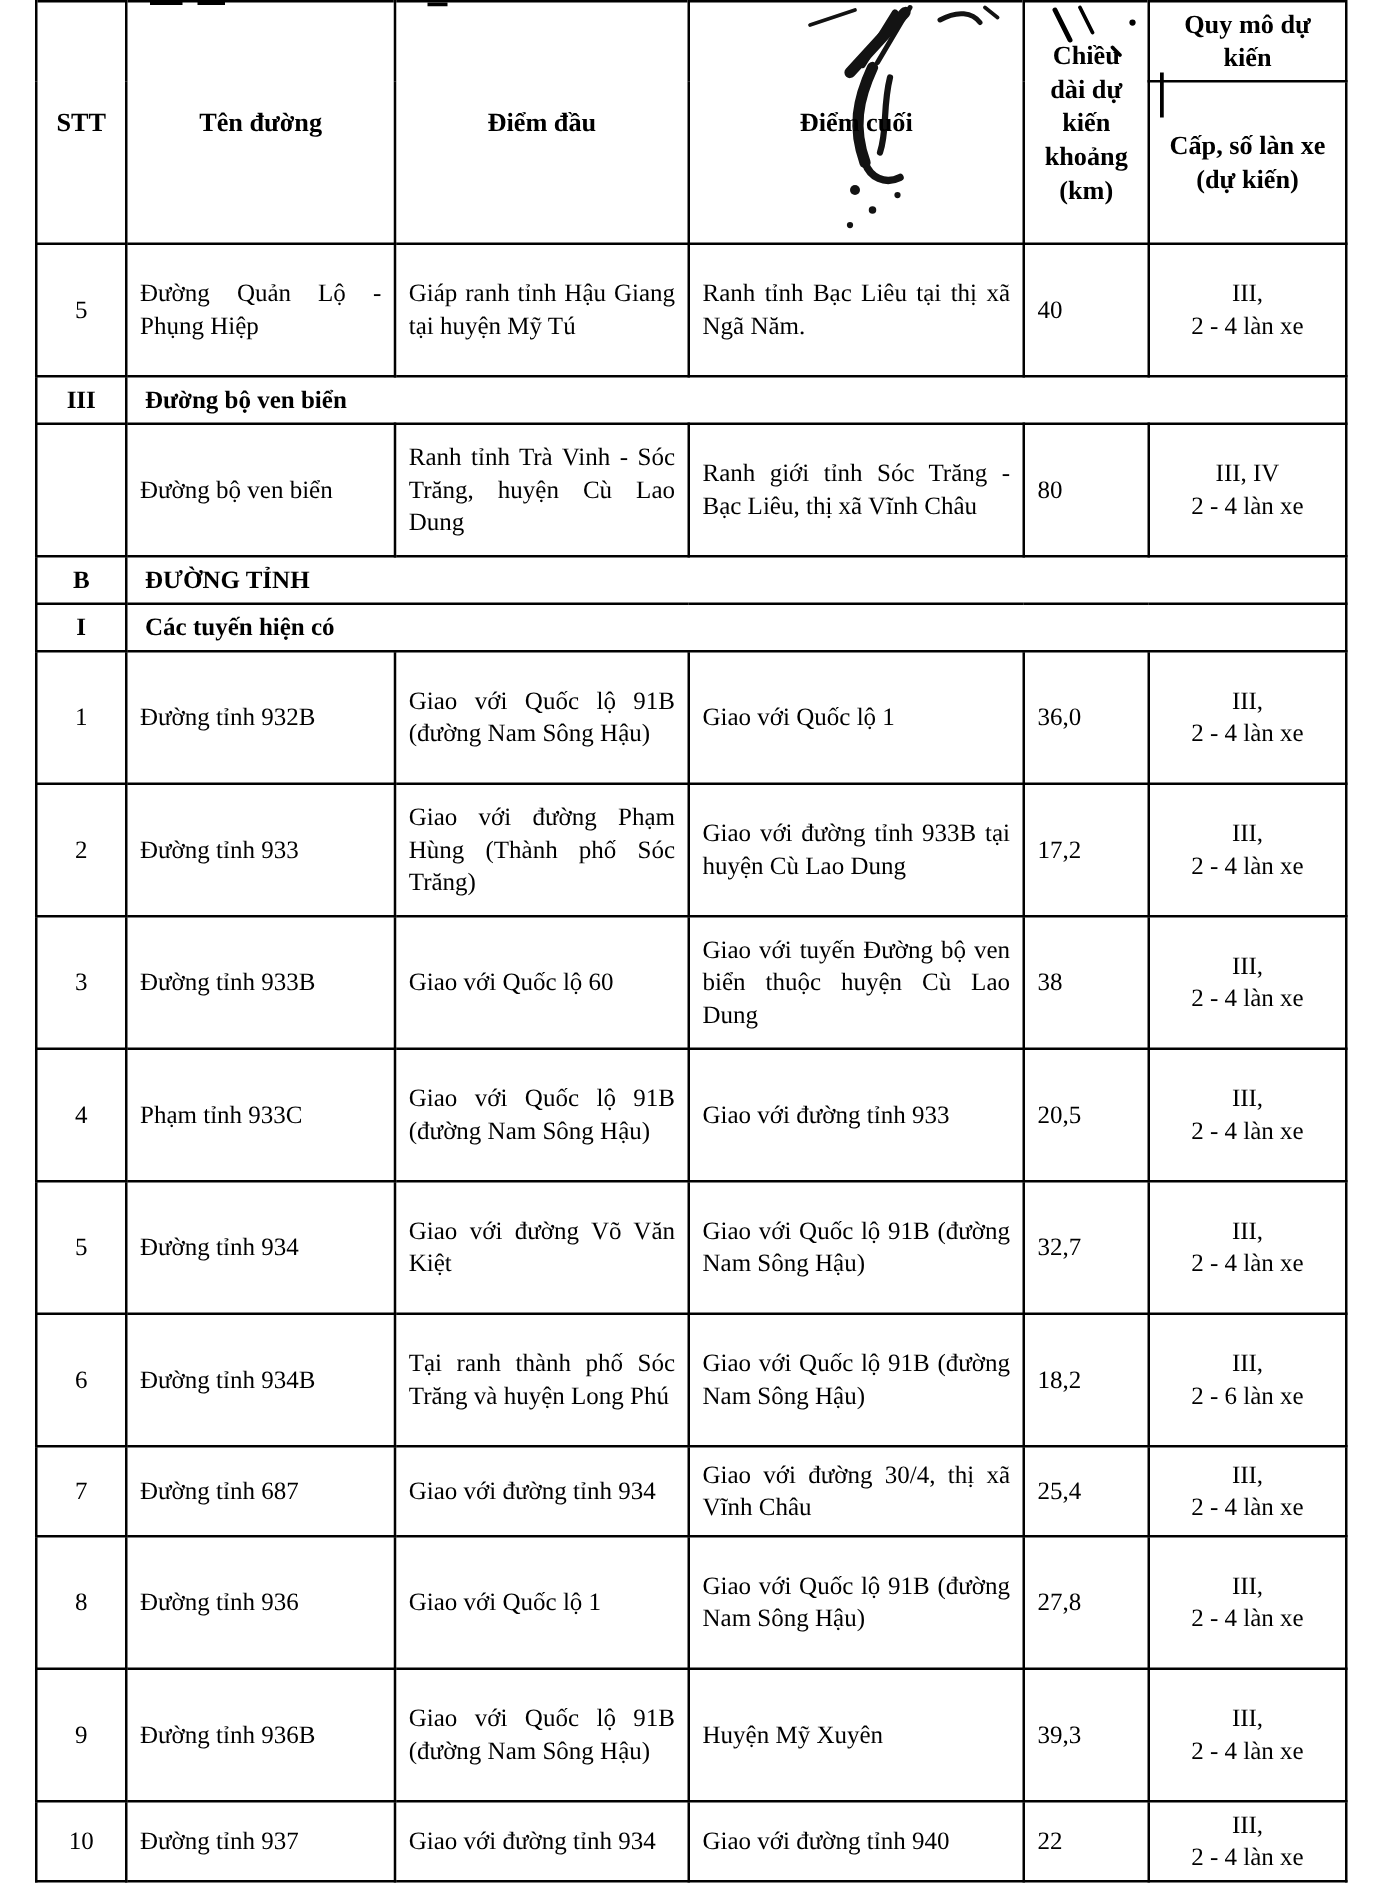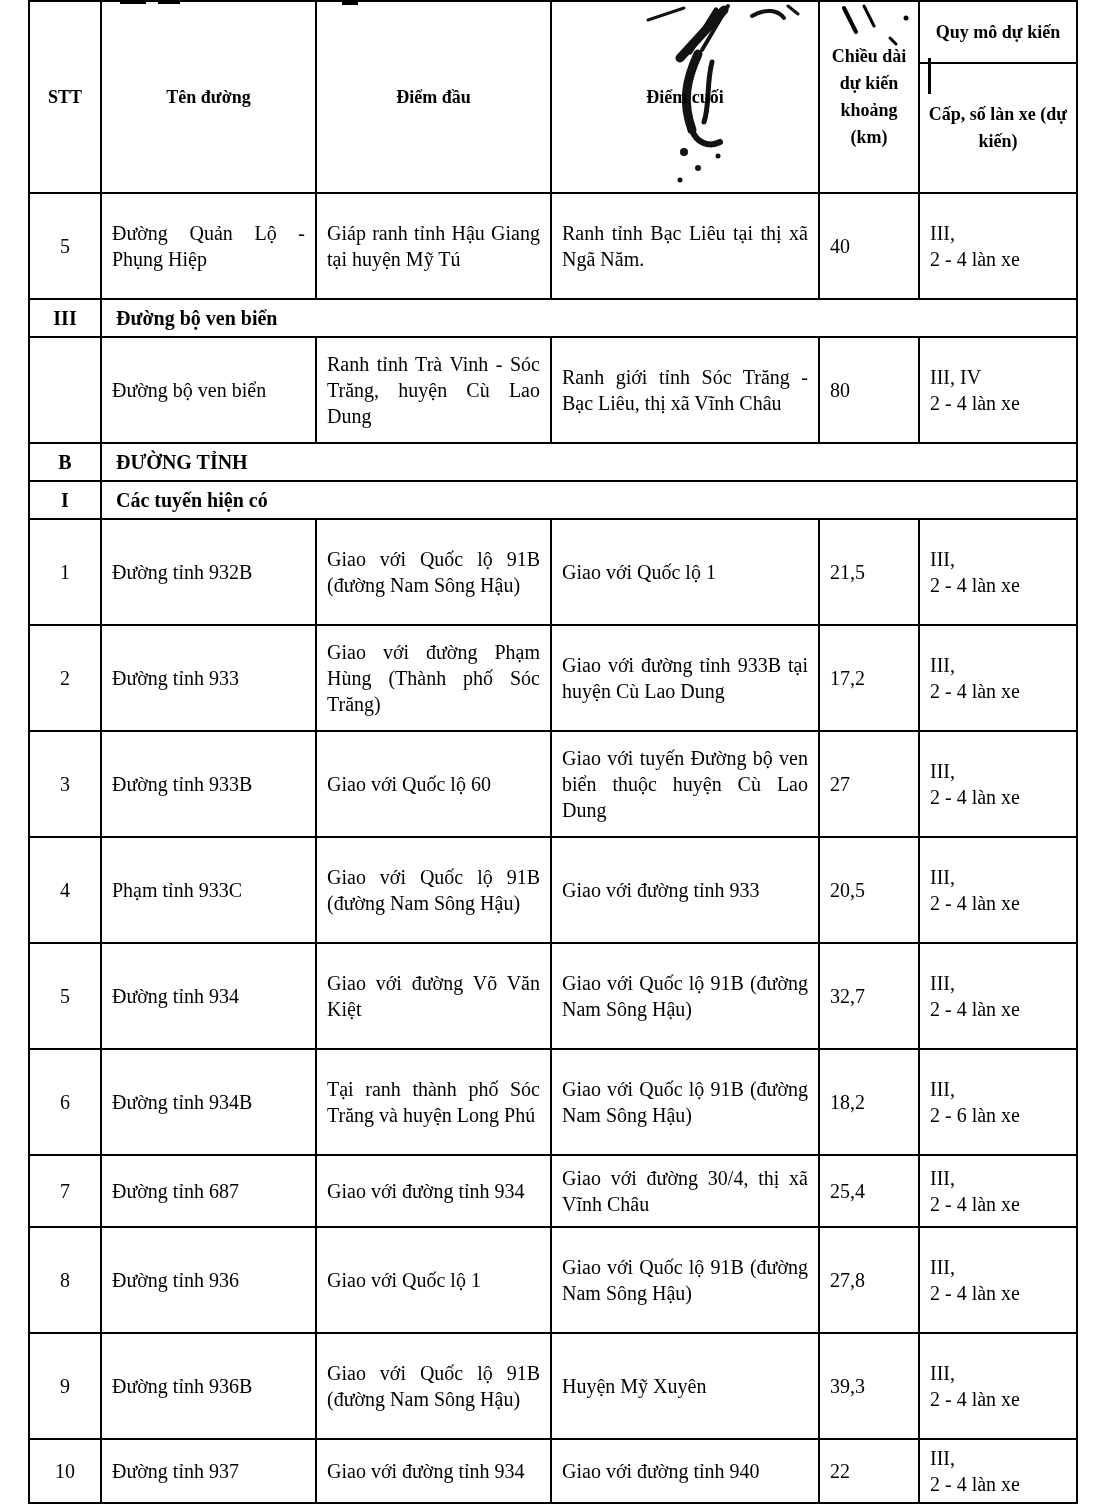--- a/index.html
+++ b/index.html
@@ -24,36 +24,36 @@
   th, td {
     padding:5px 10px;
     vertical-align:middle;
     font-size:20px;
     line-height:26px;
     overflow:hidden;
   }
   thead th {
     font-weight:bold;
     text-align:center;
-    font-size:18px;
+    font-size:21px;
     line-height:27px;
     padding:4px 6px;
   }
   .hrow-1 { height:62px; }
   .hrow-2 { height:130px; }
 
   .h-lg { height:106px; }
   .h-sm { height:24px; }
   .h-md { height:72px; }
   .h-xs { height:56px; }
 
   .c-stt { text-align:center; }
   .c-ten, .c-dau, .c-cuoi { text-align:justify; }
   .c-km  { }
-  .c-qm  { text-align:left; white-space:pre-line; }
+  .c-qm  { text-align:center; white-space:pre-line; }
   .c-section { font-weight:bold; text-align:left; padding-left:14px; }
   .bold { font-weight:bold; }
 
   
   .artifact { position:absolute; pointer-events:none; }
   .dash { background:#000; height:3px; }
   .vtick { background:#000; width:3px; }
 </style>
 </head>
 <body>
@@ -117,41 +117,41 @@
       <tr class="h-sm">
         <td class="c-stt bold">I</td>
         <td class="c-section" colspan="5">Các tuyến hiện có</td>
       </tr>
 
       <tr class="h-lg">
         <td class="c-stt">1</td>
         <td class="c-ten">Đường tỉnh 932B</td>
         <td class="c-dau">Giao với Quốc lộ 91B (đường Nam Sông Hậu)</td>
         <td class="c-cuoi">Giao với Quốc lộ 1</td>
-        <td class="c-km">21,5</td>
+        <td class="c-km">36,0</td>
         <td class="c-qm">III,
 2 - 4 làn xe</td>
       </tr>
 
       <tr class="h-lg">
         <td class="c-stt">2</td>
         <td class="c-ten">Đường tỉnh 933</td>
         <td class="c-dau">Giao với đường Phạm Hùng (Thành phố Sóc Trăng)</td>
         <td class="c-cuoi">Giao với đường tỉnh 933B tại huyện Cù Lao Dung</td>
         <td class="c-km">17,2</td>
         <td class="c-qm">III,
 2 - 4 làn xe</td>
       </tr>
 
       <tr class="h-lg">
         <td class="c-stt">3</td>
         <td class="c-ten">Đường tỉnh 933B</td>
         <td class="c-dau">Giao với Quốc lộ 60</td>
         <td class="c-cuoi">Giao với tuyến Đường bộ ven biển thuộc huyện Cù Lao Dung</td>
-        <td class="c-km">27</td>
+        <td class="c-km">38</td>
         <td class="c-qm">III,
 2 - 4 làn xe</td>
       </tr>
 
       <tr class="h-lg">
         <td class="c-stt">4</td>
         <td class="c-ten">Phạm tỉnh 933C</td>
         <td class="c-dau">Giao với Quốc lộ 91B (đường Nam Sông Hậu)</td>
         <td class="c-cuoi">Giao với đường tỉnh 933</td>
         <td class="c-km">20,5</td>

